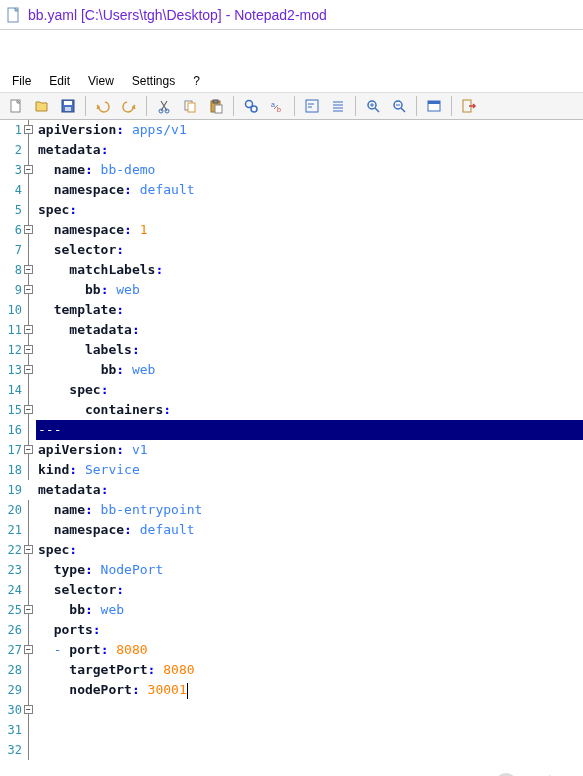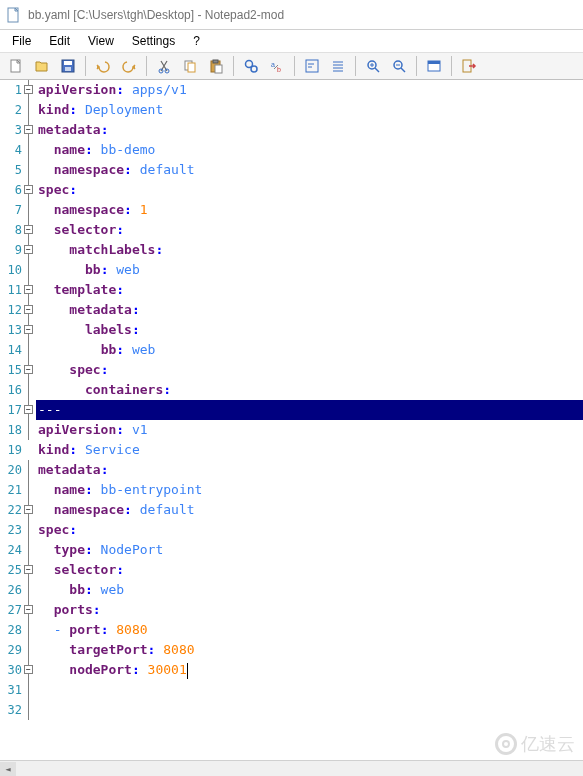--- a/index.html
+++ b/index.html
@@ -1,37 +1,37 @@
 <!DOCTYPE html>
 <html><head>
 <meta charset="utf-8">
 <style>
 * { margin: 0; padding: 0; box-sizing: border-box; }
 html, body { width: 583px; height: 776px; font-family: "Segoe UI", Tahoma, sans-serif; font-size: 12px; background: #fff; overflow: hidden; }
 .title-bar { height: 30px; background: #fff; border-bottom: 1px solid #d0d0d0; display: flex; align-items: center; padding: 0 6px; }
 .title-bar .doc-icon { width: 16px; height: 16px; margin-right: 6px; display: flex; align-items: center; justify-content: center; }
-.title-bar .title { font-size: 12px; color: #737373; }
-.menu-bar { height: 22px; display: flex; align-items: center; padding: 0 4px; gap: 2px; }
+.title-bar .title { font-size: 14px; color: #6d28d9; }
+.menu-bar { height: 22px; display: flex; align-items: center; padding: 0 4px; gap: 2px; margin-top: 40px; }
 .menu-bar .item { padding: 2px 8px; font-size: 12px; color: #000; cursor: default; }
 .toolbar { height: 28px; border-top: 1px solid #e0e0e0; border-bottom: 1px solid #c0c0c0; background: #f5f5f5; display: flex; align-items: center; padding: 0 4px; gap: 2px; }
 .toolbar .btn { width: 24px; height: 24px; display: flex; align-items: center; justify-content: center; cursor: default; border: 1px solid transparent; }
 .toolbar .sep { width: 1px; height: 20px; background: #c0c0c0; margin: 0 3px; }
 .editor { position: relative; height: 696px; display: flex; background: #fff; font-family: Consolas, monospace; font-size: 13px; }
 .gutter { width: 24px; background: #fff; text-align: right; padding-right: 2px; color: #2b91af; user-select: none; }
 .gutter .num { height: 20px; line-height: 20px; font-size: 12px; }
 .fold { width: 12px; background: #fff; user-select: none; }
 .fold .cell { height: 20px; position: relative; }
 .fold .box { position: absolute; left: 0; top: 5px; width: 9px; height: 9px; border: 1px solid #808080; background: #fff; font-size: 8px; line-height: 7px; text-align: center; color: #000; }
 .fold .vline { position: absolute; left: 4px; width: 1px; background: #808080; }
 .fold .vtop { top: 0; height: 5px; }
 .fold .vfull { top: 0; height: 20px; }
 .code { flex: 1; position: relative; }
 .code .line { height: 20px; line-height: 20px; white-space: pre; padding-left: 2px; }
 .code .line.sel { background: #000080; color: #fff; }
-.key { color: #701a75; font-weight: bold; }
+.key { color: #0f172a; font-weight: bold; }
 .colon { color: #0000ff; font-weight: bold; }
 .num-val { color: #ff8000; }
 .str { color: #3b82f6; }
 .cursor { display: inline-block; width: 1px; height: 16px; background: #000; vertical-align: middle; }
 .watermark { position: absolute; right: 8px; bottom: 20px; opacity: 0.35; display: flex; align-items: center; gap: 4px; font-size: 18px; color: #999; font-family: "Microsoft YaHei", sans-serif; }
 .watermark .ring { width: 22px; height: 22px; border: 3px solid #999; border-radius: 50%; position: relative; }
 .watermark .ring .inner { position: absolute; left: 4px; top: 4px; width: 8px; height: 8px; border: 2px solid #999; border-radius: 50%; }
 .hscroll { position: absolute; left: 0; right: 0; bottom: 0; height: 16px; background: #f0f0f0; border-top: 1px solid #d0d0d0; display: flex; align-items: center; }
 .hscroll .thumb-l { width: 16px; height: 14px; background: #e0e0e0; text-align: center; font-size: 9px; line-height: 14px; color: #666; }
 </style>
@@ -318,21 +318,20 @@
       </div>
       <div class="cell">
         <div class="vline vfull"></div>
       </div>
       <div class="cell">
         <div class="vline vfull"></div>
       </div>
     </div>
   <div class="code">
       <div class="line"><span class="key">apiVersion</span><span class="colon">:</span><span class="str"> apps/v1</span></div>
-      <div class="line"><span class="key">kind</span><span class="colon">:</span><span class="str"> Deployment</span></div>
       <div class="line"><span class="key">metadata</span><span class="colon">:</span></div>
       <div class="line"><span class="str">  </span><span class="key">name</span><span class="colon">:</span><span class="str"> bb-demo</span></div>
       <div class="line"><span class="str">  </span><span class="key">namespace</span><span class="colon">:</span><span class="str"> default</span></div>
       <div class="line"><span class="key">spec</span><span class="colon">:</span></div>
       <div class="line"><span class="str">  </span><span class="key">namespace</span><span class="colon">:</span><span class="str"> </span><span class="num-val">1</span></div>
       <div class="line"><span class="str">  </span><span class="key">selector</span><span class="colon">:</span></div>
       <div class="line"><span class="str">    </span><span class="key">matchLabels</span><span class="colon">:</span></div>
       <div class="line"><span class="str">      </span><span class="key">bb</span><span class="colon">:</span><span class="str"> web</span></div>
       <div class="line"><span class="str">  </span><span class="key">template</span><span class="colon">:</span></div>
       <div class="line"><span class="str">    </span><span class="key">metadata</span><span class="colon">:</span></div>

